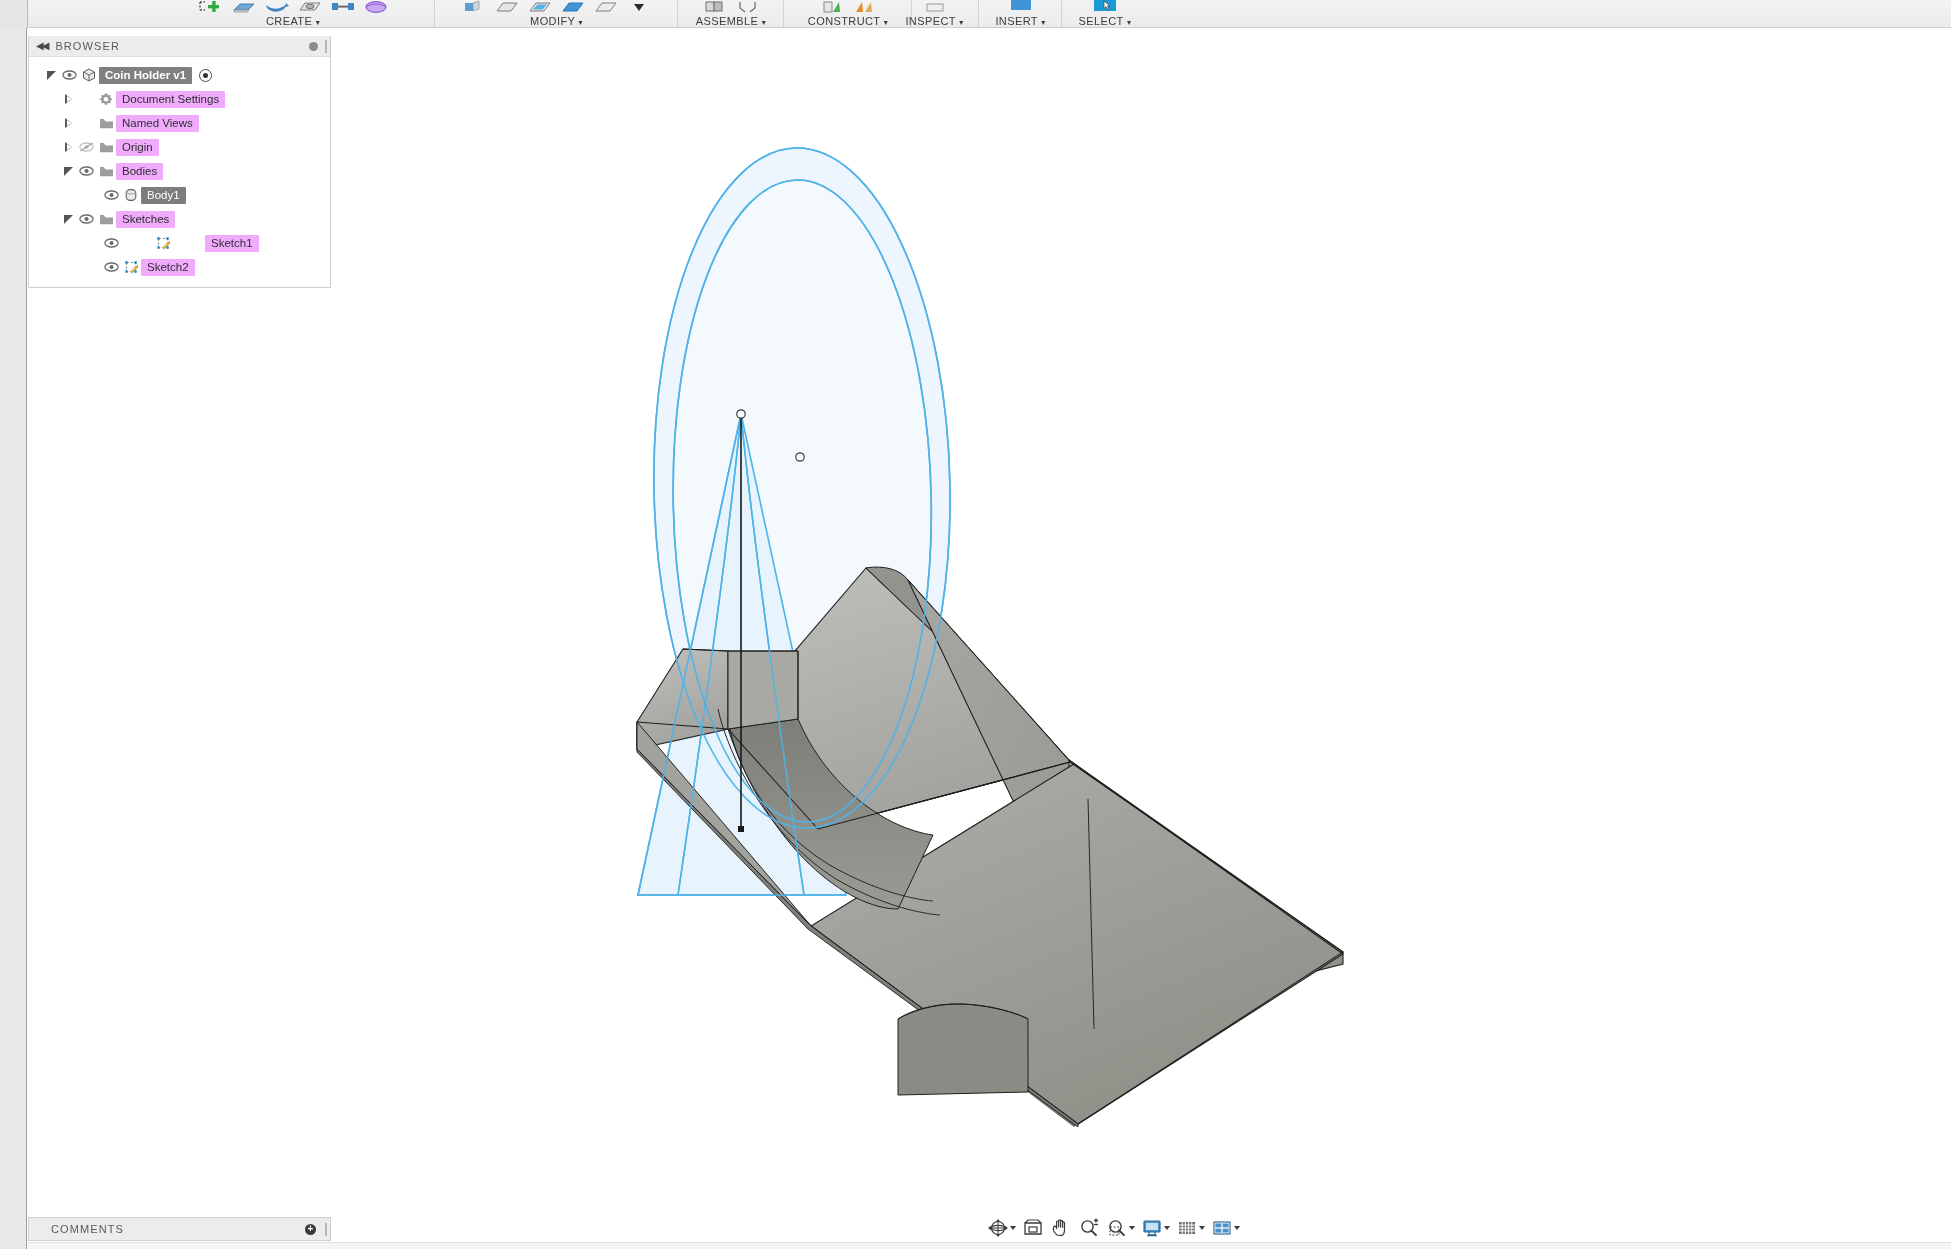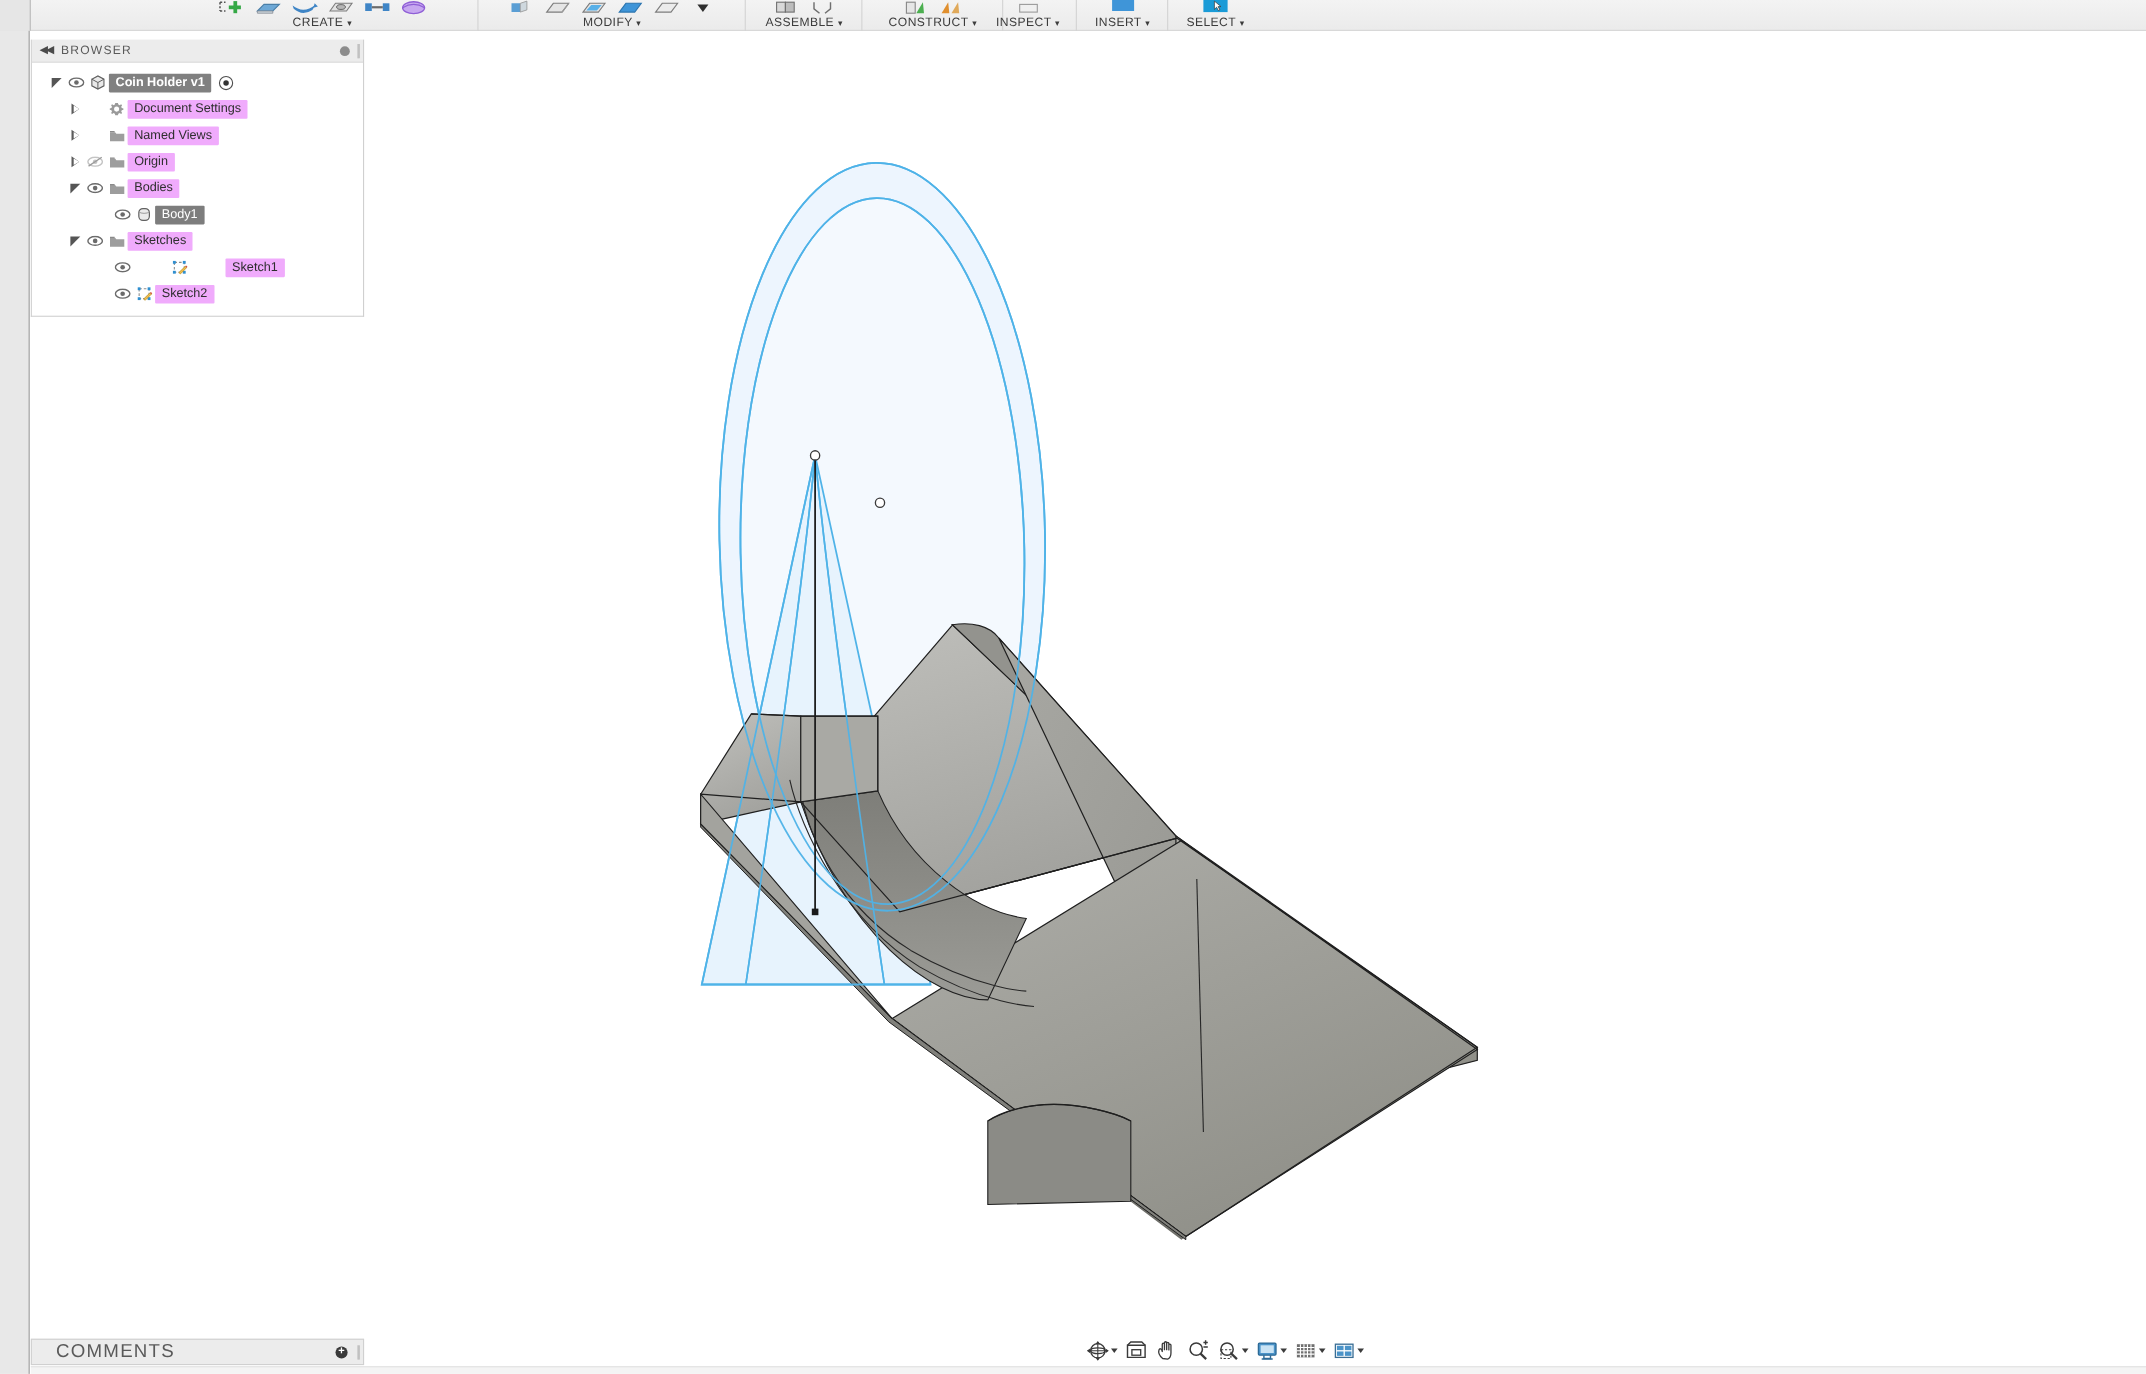--- a/index.html
+++ b/index.html
@@ -136,21 +136,21 @@
 
   
   #comments {
     position: absolute; left: 28px; bottom: 8px;
     width: 303px; height: 24px;
     background: #ececec; border: 1px solid #d0d0d0;
     display: flex; align-items: center; padding-left: 22px;
     position: absolute;
   }
   #comments .title {
-    font-size: 17px; color: #5a5a5a; letter-spacing: 1.1px;
+    font-size: 11px; color: #5a5a5a; letter-spacing: 1.1px;
   }
   #comments-plus {
     position: absolute; right: 14px; top: 6px;
     width: 11px; height: 11px; border-radius: 50%;
     background: #3a3a3a; color: #fff; font-size: 10px; line-height: 10px;
     text-align: center; font-weight: bold;
   }
   #comments-grip {
     position: absolute; right: 3px; top: 5px;
     width: 2px; height: 13px;

